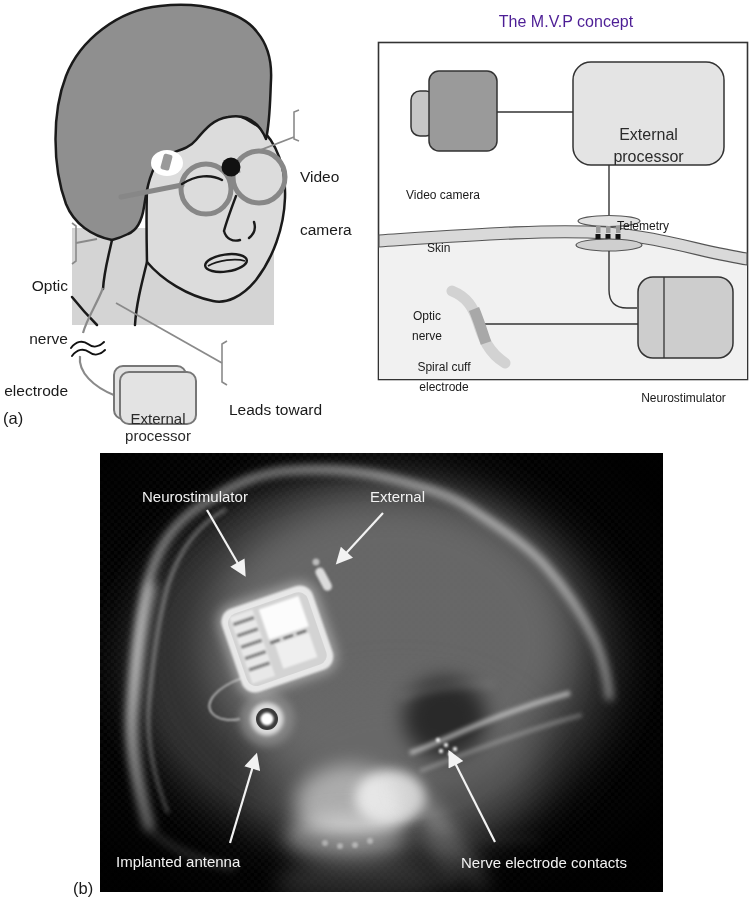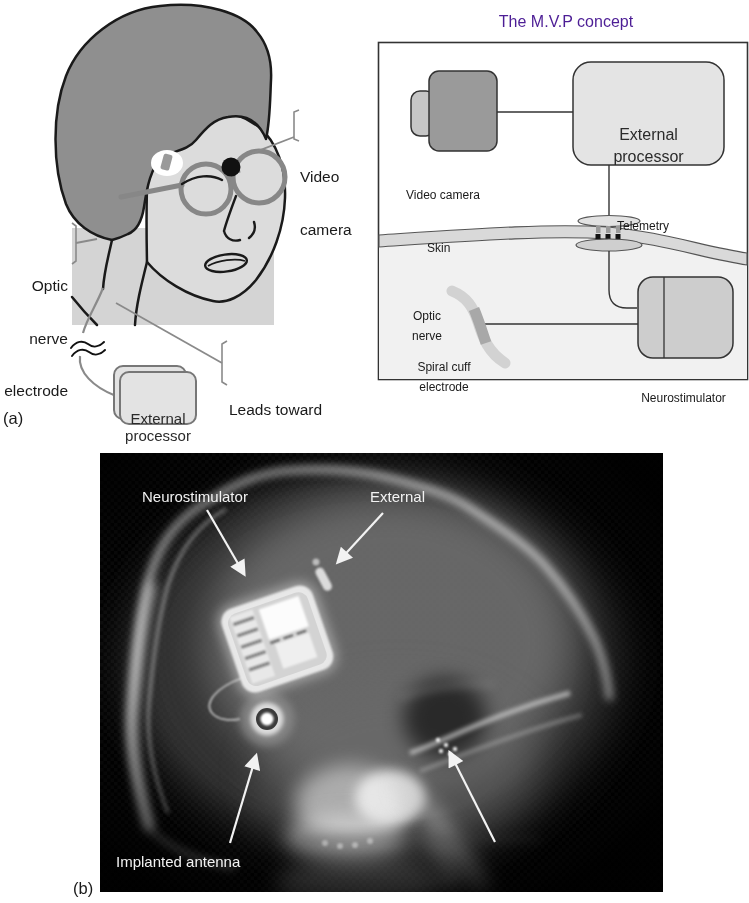--- a/index.html
+++ b/index.html
@@ -249,15 +249,16 @@
       <line x1="107" y1="57" x2="144" y2="121" marker-end="url(#ah)"></line>
       <line x1="283" y1="60" x2="238" y2="109" marker-end="url(#ah)"></line>
       <line x1="130" y1="390" x2="156" y2="303" marker-end="url(#ah)"></line>
       <line x1="395" y1="389" x2="350" y2="300" marker-end="url(#ah)"></line>
     </g>
   </svg>
 
   <div class="xlbl" style="left:142px;top:488px;">Neurostimulator</div>
   <div class="xlbl" style="left:370px;top:488px;">External</div>
   <div class="xlbl" style="left:116px;top:853px;">Implanted antenna</div>
+  <div class="xlbl" style="left:461px;top:854px;">Nerve electrode contacts</div>
   <div class="tag" style="left:73px;top:879px;">(b)</div>
 
 </div>
 
 </body></html>

